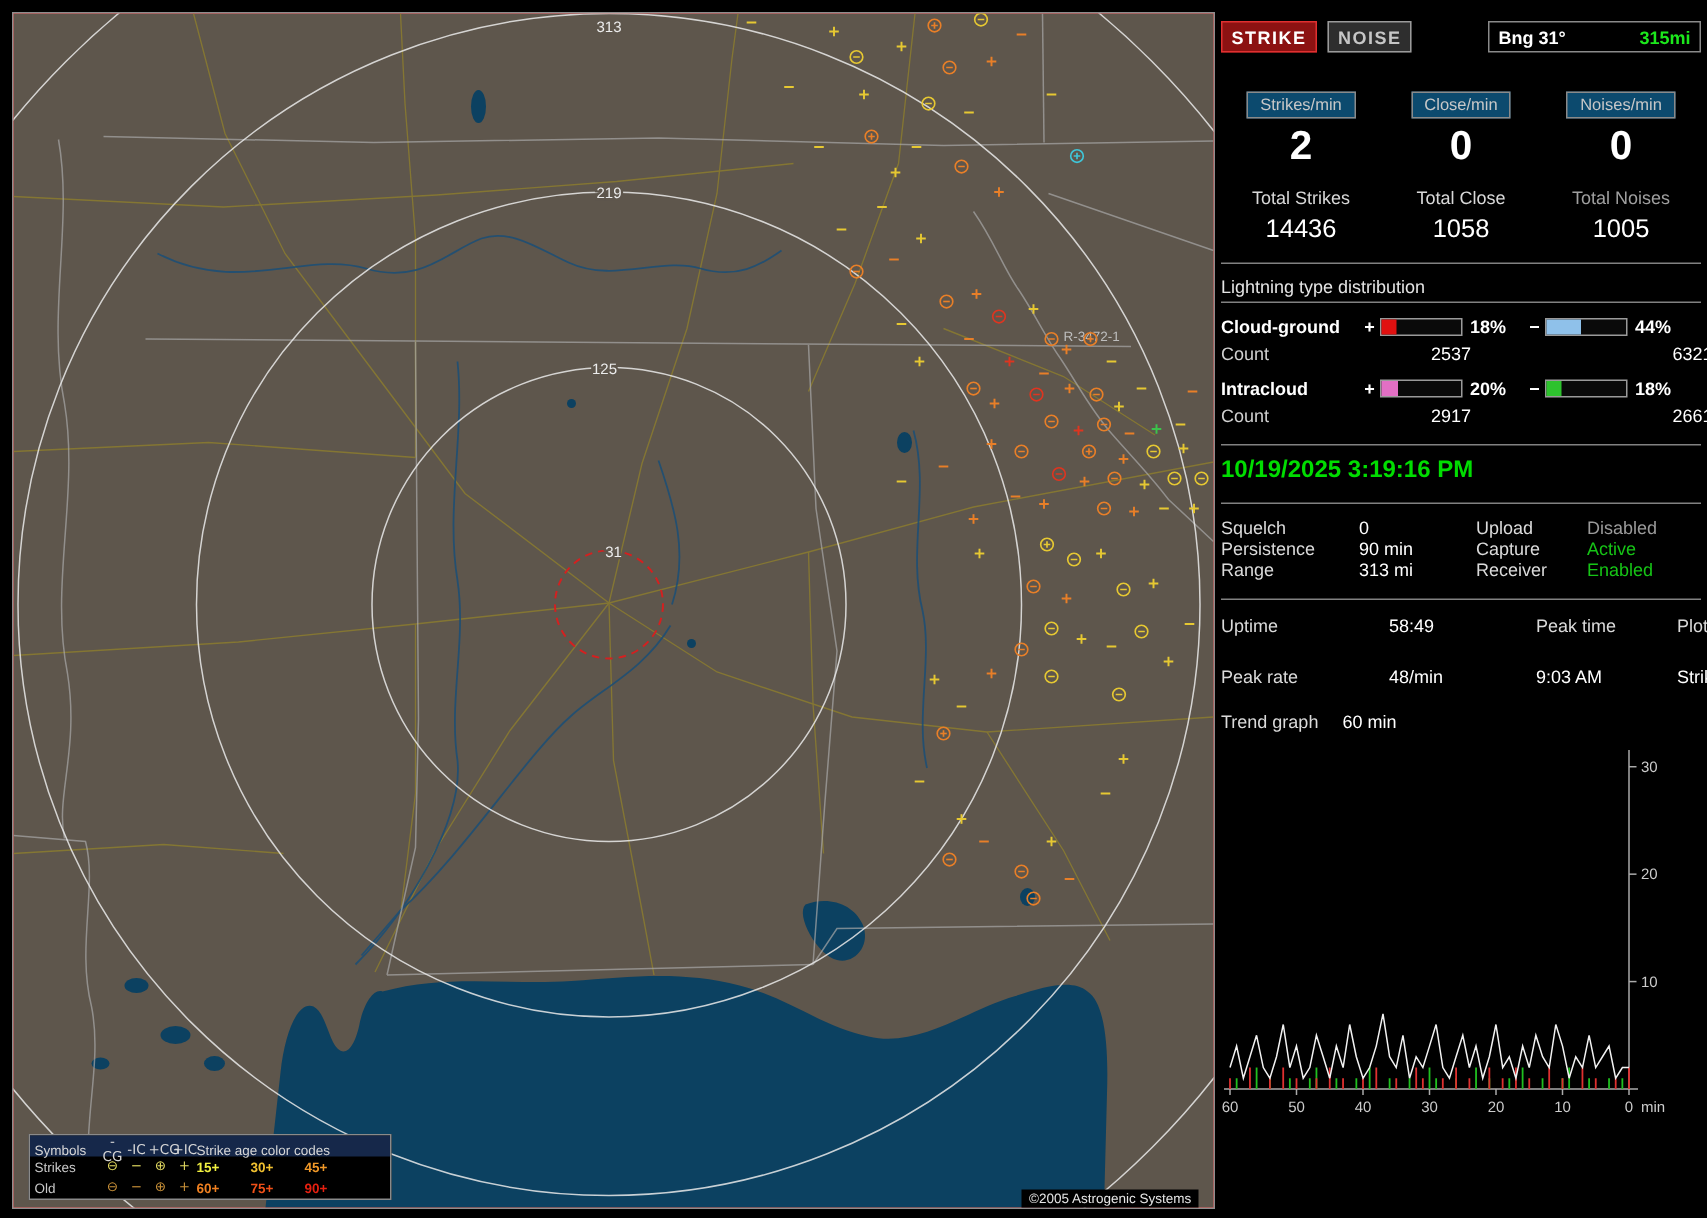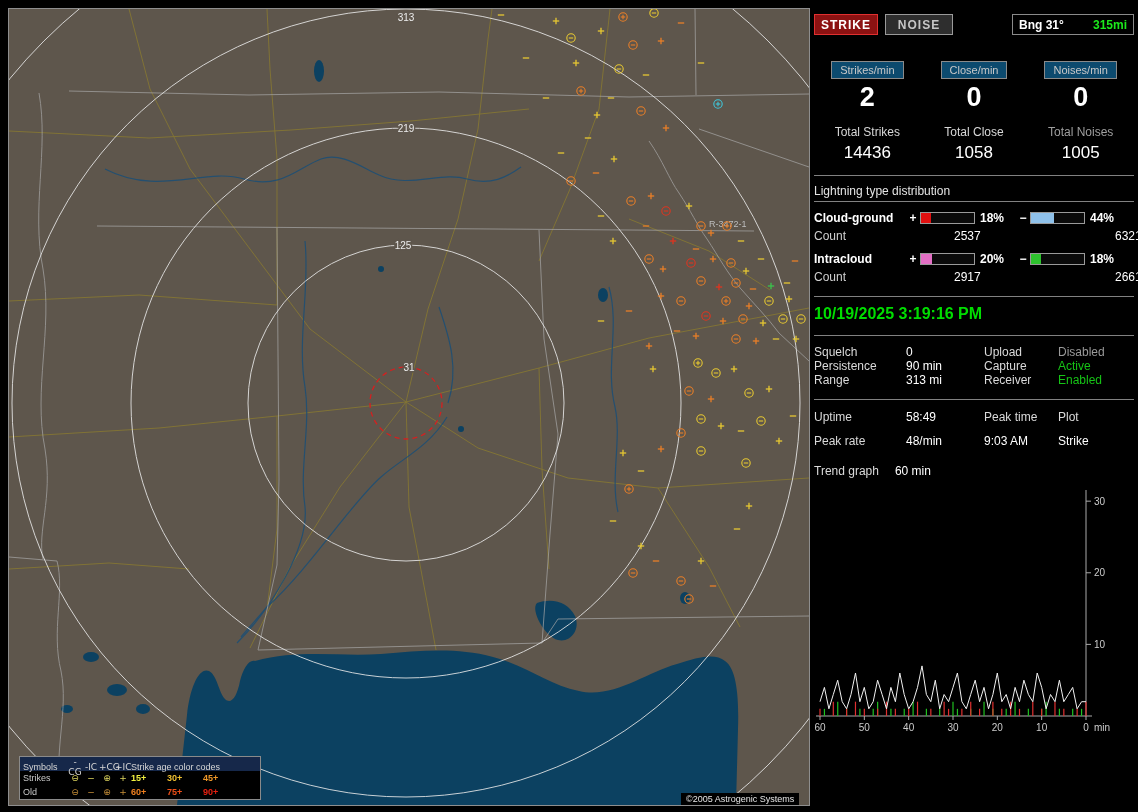--- a/index.html
+++ b/index.html
@@ -22,22 +22,22 @@
   .lg-age{font-weight:bold;}
   .copyright{position:absolute;left:672px;bottom:0;background:#000;color:#e6e6e6;
              font-size:9px;padding:1px 5px;}
   
   .panel{position:absolute;left:814px;top:8px;width:320px;height:796px;color:#ddd;
          font-size:12px;}
   .top-row{display:flex;align-items:center;margin-top:6px;height:21px;}
   .btn{height:21px;font-weight:bold;font-size:12px;cursor:pointer;
        font-family:"Liberation Sans",sans-serif;box-sizing:border-box;}
   .btn-strike{width:64px;background:#8c1212;border:1px solid #e03030;color:#fff;margin-right:7px;letter-spacing:1px;}
-  .btn-noise{width:68px;background:#2e2e2e;border:1px solid #9a9a9a;color:#c6c6c6;letter-spacing:1px;}
-  .bng-box{margin-left:auto;width:122px;height:21px;border:1px solid #8a8a8a;background:#000;
+  .btn-noise{width:56px;background:#2e2e2e;border:1px solid #9a9a9a;color:#c6c6c6;letter-spacing:1px;}
+  .bng-box{margin-left:auto;width:142px;height:21px;border:1px solid #8a8a8a;background:#000;
            display:flex;justify-content:space-between;align-items:center;padding:0 6px;
            box-sizing:border-box;font-weight:bold;}
   .bng-label{color:#fff;}
   .triple{display:flex;}
   .triple>div{flex:1;text-align:center;}
   .rate-row{margin-top:26px;}
   .rate-box{display:inline-block;border:1px solid #8a8a8a;background:#0c4a6e;color:#c8c8c8;
             font-size:11px;padding:2px 8px;cursor:pointer;}
   .rate-values{margin-top:3px;font-size:27px;font-weight:bold;color:#fff;}
   .totals{margin-top:12px;}
@@ -56,21 +56,21 @@
   .bar-fill{position:absolute;left:0;top:0;bottom:0;}
   .pct{font-weight:bold;color:#fff;}
   .count-lab{color:#d0d0d0;}
   .count-val{color:#fff;}
   .cv1{grid-column:3;}
   .cv2{grid-column:6;}
   .datetime{margin-top:8px;font-size:16px;font-weight:bold;}
   .settings-grid{display:grid;grid-template-columns:92px 78px 74px auto;row-gap:0;margin-top:9px;}
   .sg-lab{color:#dadada;}
   .sg-val{color:#fff;}
-  .stats-grid{display:grid;grid-template-columns:92px 78px 74px auto;row-gap:10px;margin-top:10px;}
+  .stats-grid{display:grid;grid-template-columns:92px 78px 74px auto;row-gap:10px;margin-top:10px;gap:20px;}
   .trend-row{margin-top:16px;display:flex;gap:16px;}
   .trend-row .sg-val{color:#fff;}
   #trend-svg{display:block;margin-top:8px;background:#000;}
 </style>
 </head>
 <body>
 
 <div class="map-wrap">
   <svg id="map-svg" viewBox="0 0 800 796">
     <rect x="0" y="0" width="800" height="796" fill="#5e564c"></rect>

